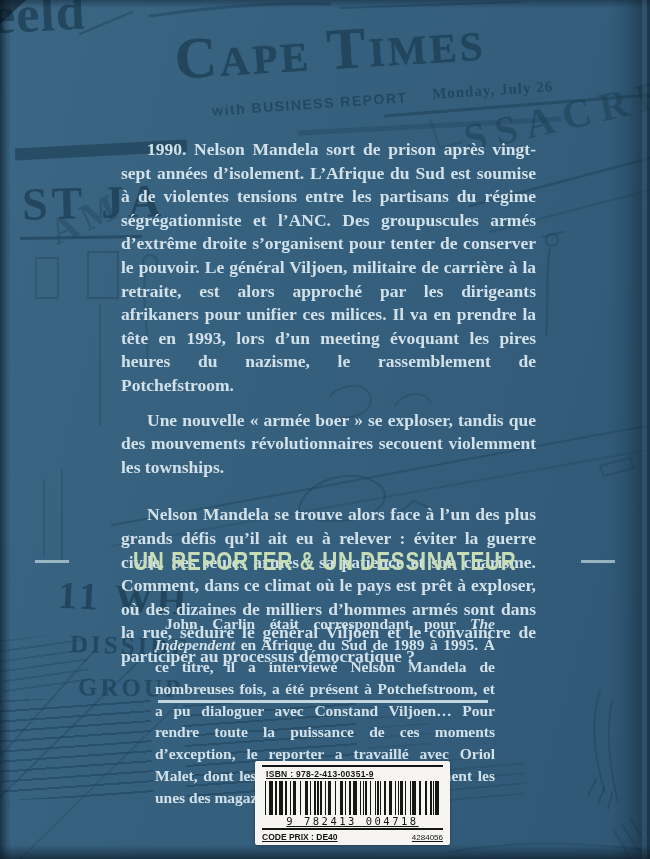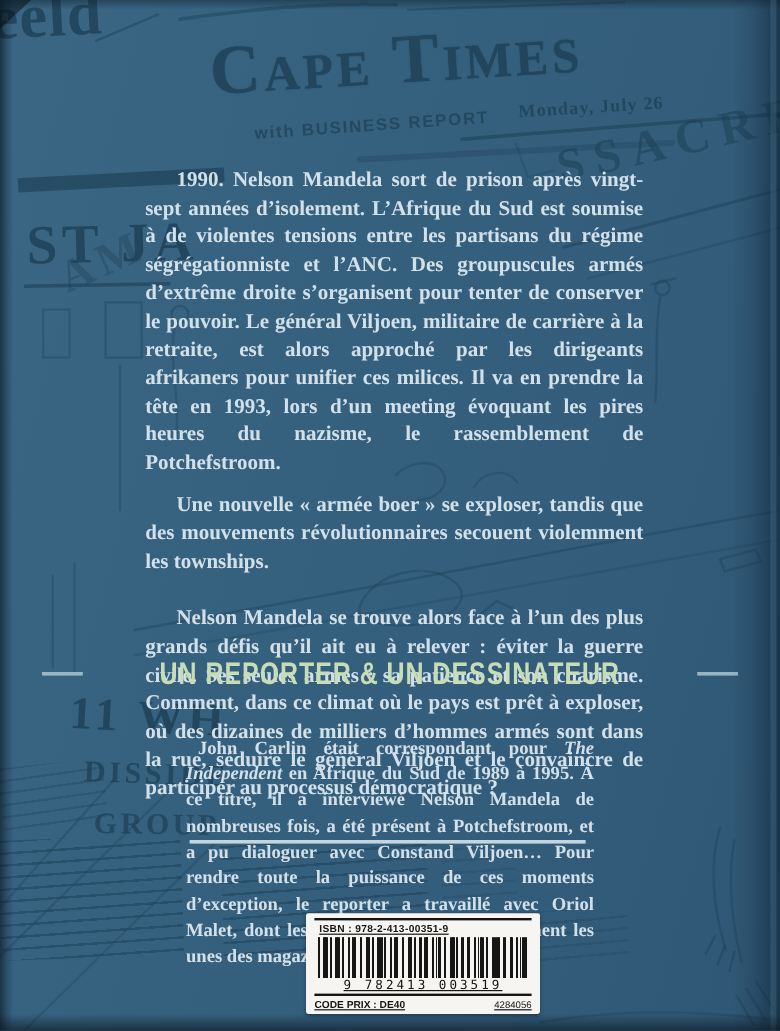--- a/index.html
+++ b/index.html
@@ -157,21 +157,21 @@
   </div>
 
   <p class="bio"><span>John Carlin était correspondant pour </span><span class="it">The Independent</span><span> en Afrique du Sud de 1989 à 1995. À ce titre, il a interviewé Nelson Mandela de nombreuses fois, a été présent à Potchefstroom, et a pu dialoguer avec Constand Viljoen… Pour rendre toute la puissance de ces moments d’exception, le reporter a travaillé avec Oriol Malet, dont les illustrations font régulièrement les unes des magazines espagnols.</span></p>
 
   <div class="rule-line"></div>
 
   <div class="barcode-box">
     <div class="bc-topline"></div>
     <div class="bc-isbn">ISBN : 978-2-413-00351-9</div>
     <div class="bc-bars"></div>
-    <div class="bc-digits">9 782413 003519</div>
+    <div class="bc-digits">9 782413 004718</div>
     <div class="bc-midline"></div>
     <div class="bc-bottom">
       <span class="bc-prix">CODE PRIX : DE40</span>
       <span class="bc-ref">4284056</span>
     </div>
   </div>
 
   <div class="edge edge-top"></div>
   <div class="edge edge-left"></div>
   <div class="edge edge-right"></div>

